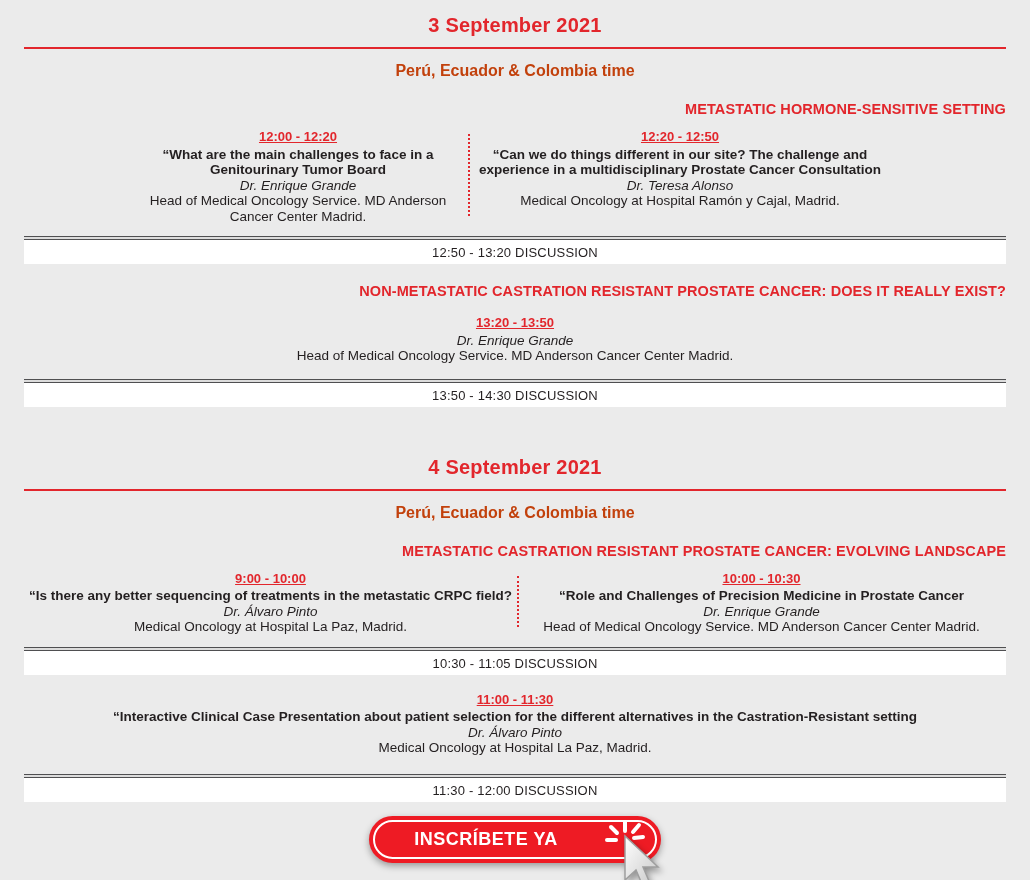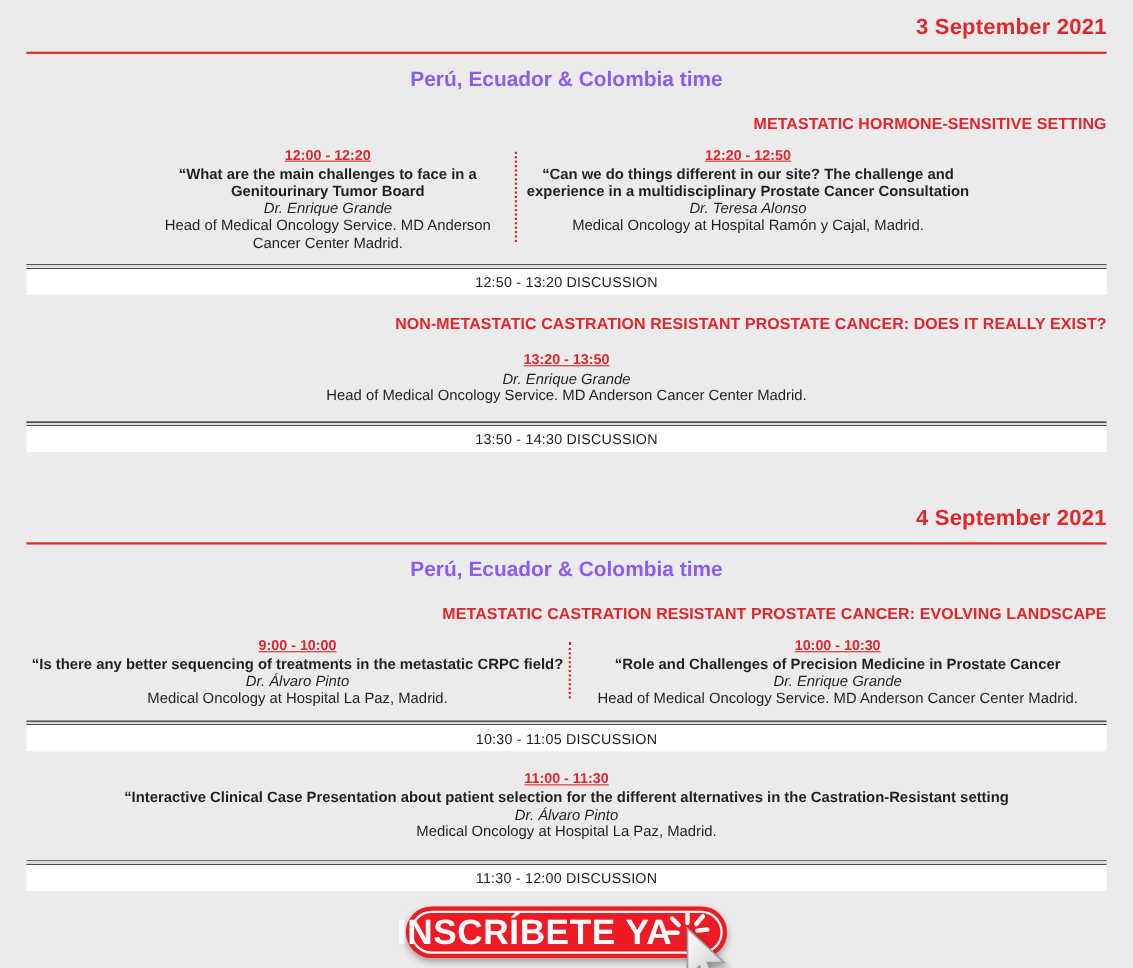--- a/index.html
+++ b/index.html
@@ -9,41 +9,41 @@
     height: 880px;
     background: #ebebeb;
     overflow: hidden;
     font-family: "Liberation Sans", "DejaVu Sans", sans-serif;
     color: #231f20;
   }
   .page { padding: 0 24px; position: relative; }
 
   .date-title {
     padding-top: 14px;
-    text-align: right;
+    text-align: center;
     font-size: 20px;
     font-weight: bold;
     color: #e2262c;
     letter-spacing: 0.2px;
   }
   .date-title.day2 { padding-top: 49px; }
 
   .red-rule {
     margin-top: 10px;
     border: 0;
     border-top: 2px solid #e2262c;
     height: 0;
   }
 
   .timezone {
     margin-top: 13px;
     text-align: center;
-    font-size: 19px;
-    font-weight: bold;
-    color: #8b5cf6;
+    font-size: 16px;
+    font-weight: bold;
+    color: #c2410c;
   }
 
   .section-heading {
     margin-top: 21px;
     text-align: right;
     font-size: 14.5px;
     font-weight: bold;
     color: #e2262c;
     letter-spacing: 0.1px;
   }
@@ -127,21 +127,21 @@
     pointer-events: none;
   }
   .cta-label {
     position: absolute;
     left: 0; right: 58px; top: 0; bottom: 0;
     display: flex;
     align-items: center;
     justify-content: center;
     color: #ffffff;
     font-weight: bold;
-    font-size: 32px;
+    font-size: 18px;
     letter-spacing: 0.5px;
     white-space: nowrap;
   }
   .cursor-icon {
     position: absolute;
     right: -14px;
     top: 3px;
     width: 72px;
     height: 72px;
     overflow: visible;

